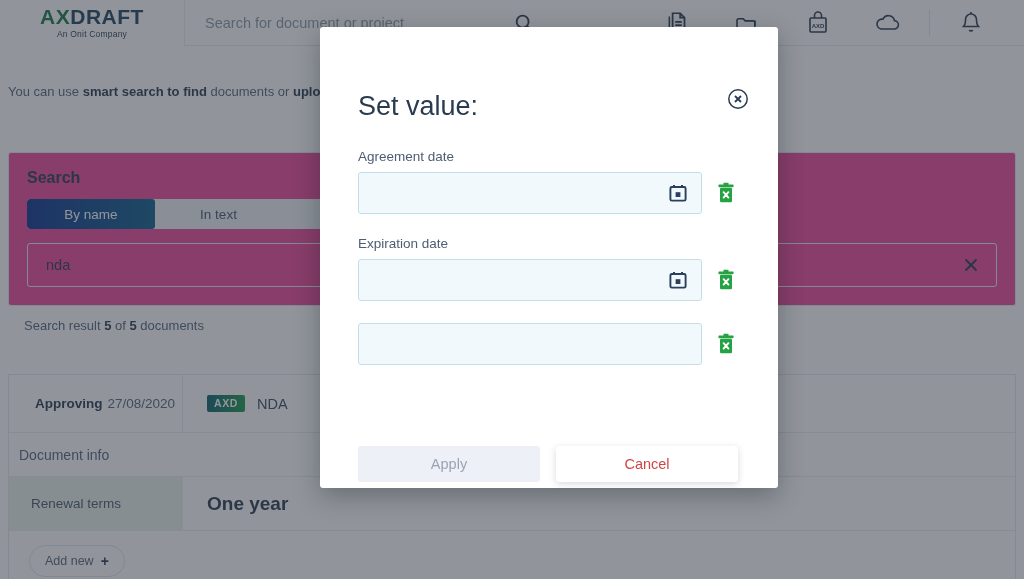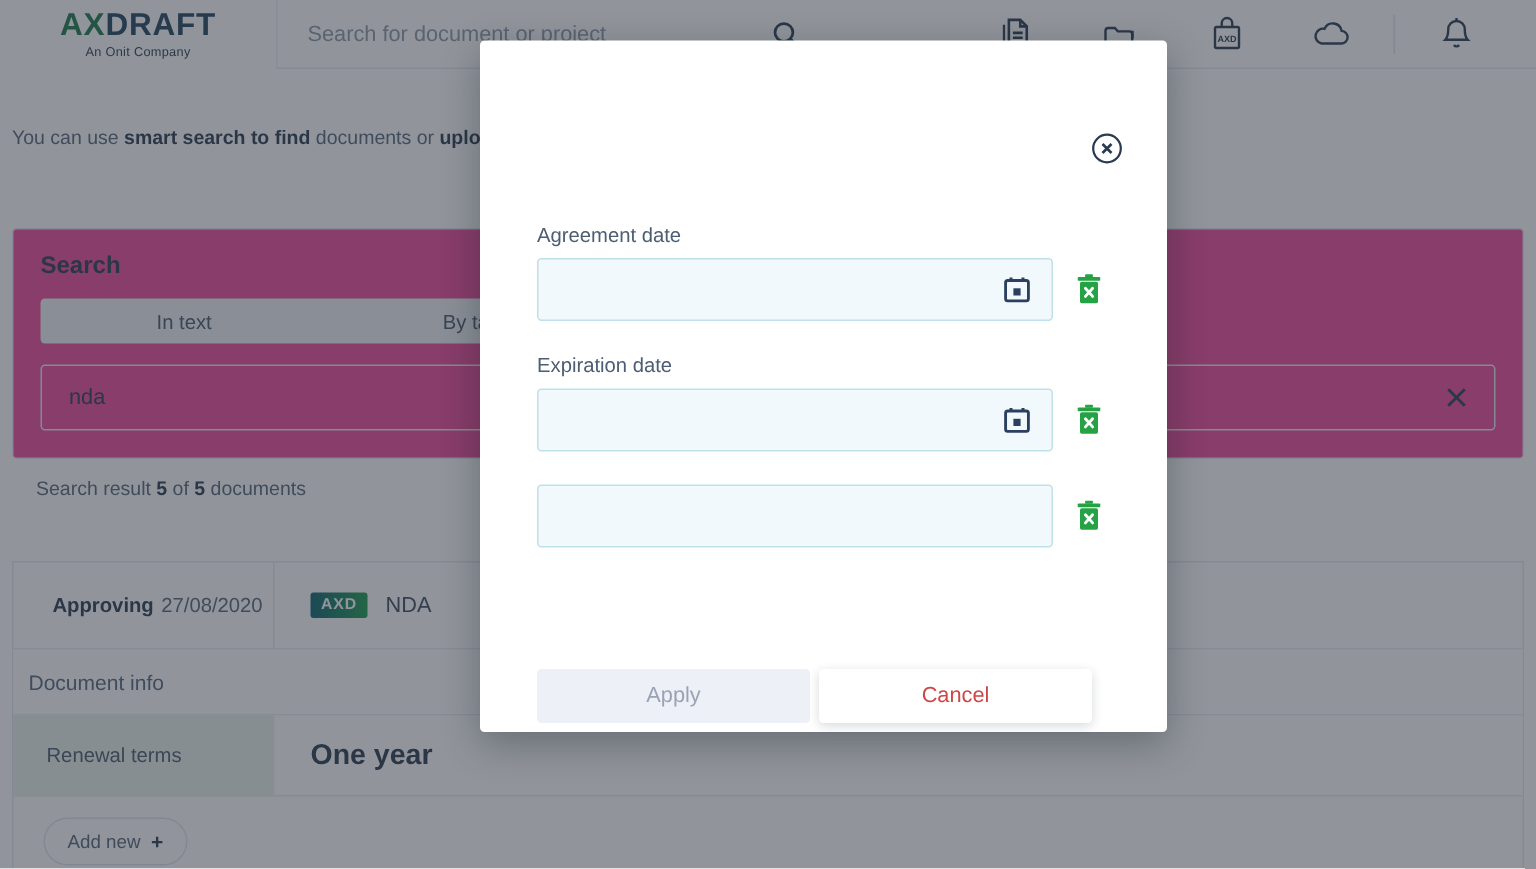--- a/index.html
+++ b/index.html
@@ -367,21 +367,21 @@
   .trash-btn {
     width: 20px; height: 24px;
     flex: none;
     cursor: pointer;
     display: flex; align-items: center; justify-content: center;
   }
   .modal-actions {
     position: absolute;
     left: 358px; top: 419px;
     display: flex;
-    gap: 6px;
+    gap: 16px;
   }
   .btn-apply {
     width: 182px; height: 36px;
     background: #eef0f7;
     border: none;
     border-radius: 3px;
     color: #9aa3b4;
     font-size: 14.5px;
     font-family: "Liberation Sans", sans-serif;
     cursor: default;
@@ -461,20 +461,21 @@
       </div>
     </div>
 
     <div class="page-head">
       <div class="page-sub"><span>You can use </span><b>smart search to find</b><span> documents or </span><b>uploa</b></div>
     </div>
 
     <div class="search-card">
       <h3>Search</h3>
       <div class="tabs">
+        <div class="tab active">By name</div>
         <div class="tab">In text</div>
         <div class="tab">By tag</div>
       </div>
       <div class="search-input-row">
         <input type="text" value="nda" style="">
         <span class="clear-x">
           <svg width="18" height="18" viewBox="0 0 18 18" stroke="#2a3b50" stroke-width="1.9" fill="none">
             <line x1="3.5" y1="3.5" x2="14.5" y2="14.5"></line>
               <line x1="14.5" y1="3.5" x2="3.5" y2="14.5"></line>
           </svg>
@@ -507,20 +508,21 @@
           <span>Add new</span>
           <span class="plus">+</span>
         </span>
       </div>
     </div>
   </div>
 
   <div class="scrim"></div>
 
   <div class="modal">
+    <h2 class="modal-title">Set value:</h2>
     <span class="modal-close">
       <svg width="24" height="24" viewBox="0 0 24 24" fill="none" stroke="#2a3b50" stroke-width="1.5">
         <circle cx="12" cy="12" r="9.2"></circle>
         <line x1="9" y1="9" x2="15" y2="15" stroke-width="1.8"></line>
         <line x1="15" y1="9" x2="9" y2="15" stroke-width="1.8"></line>
       </svg>
     </span>
 
     <div class="modal-body">
 

